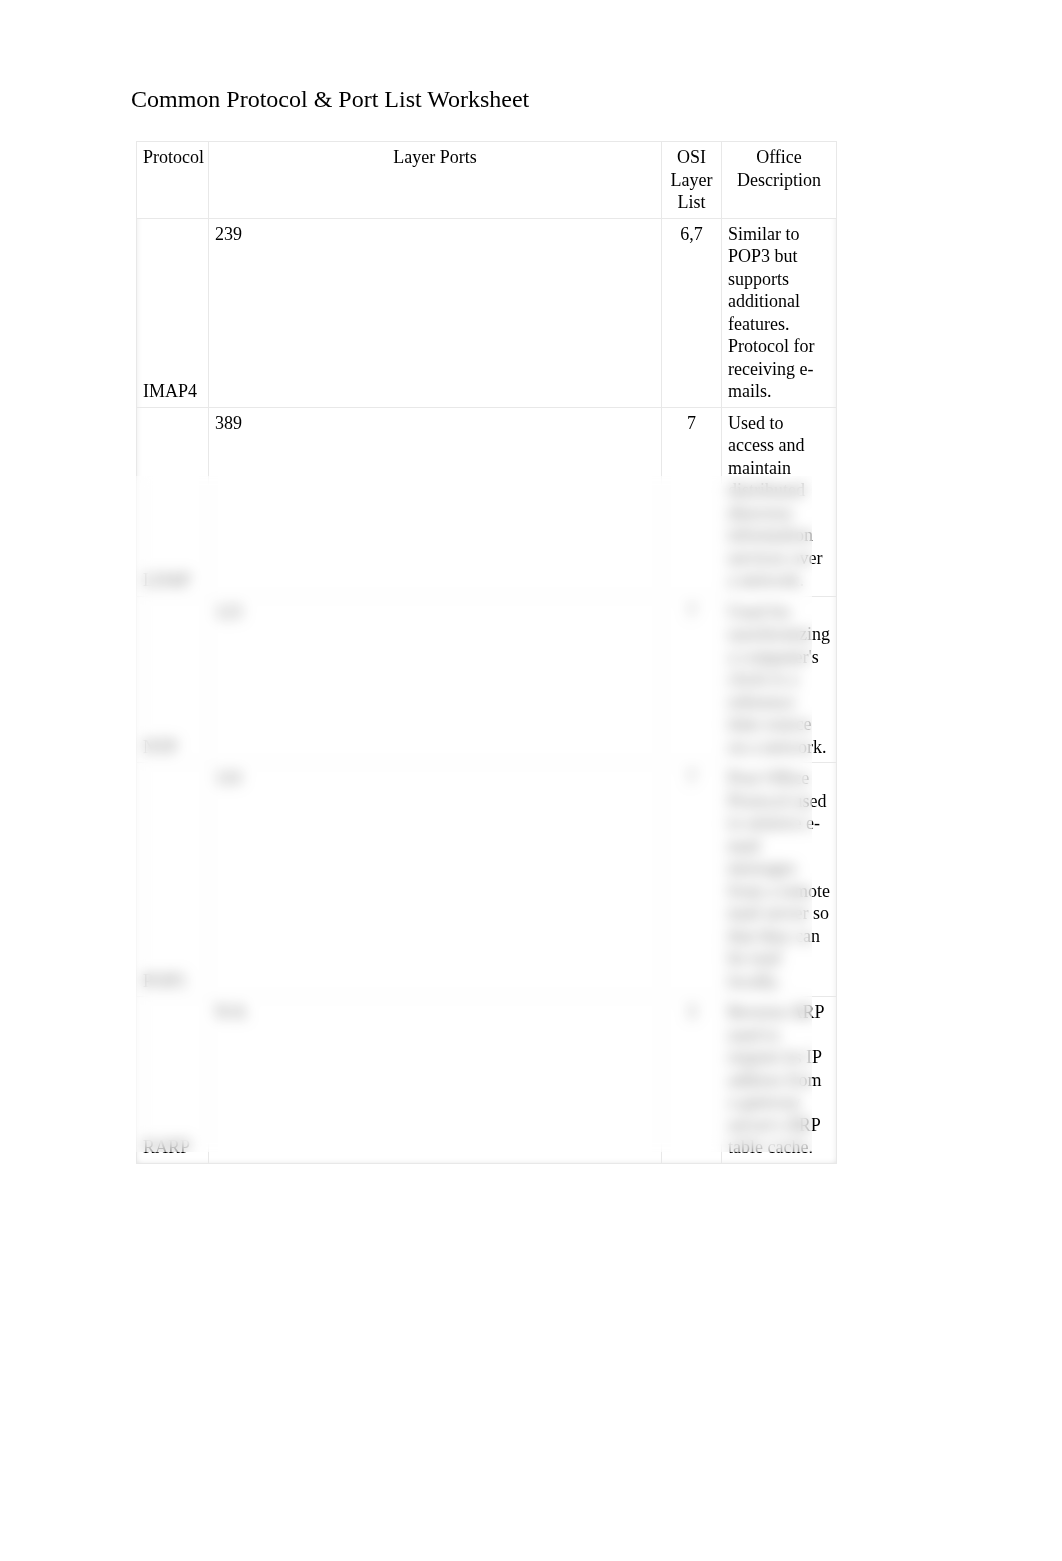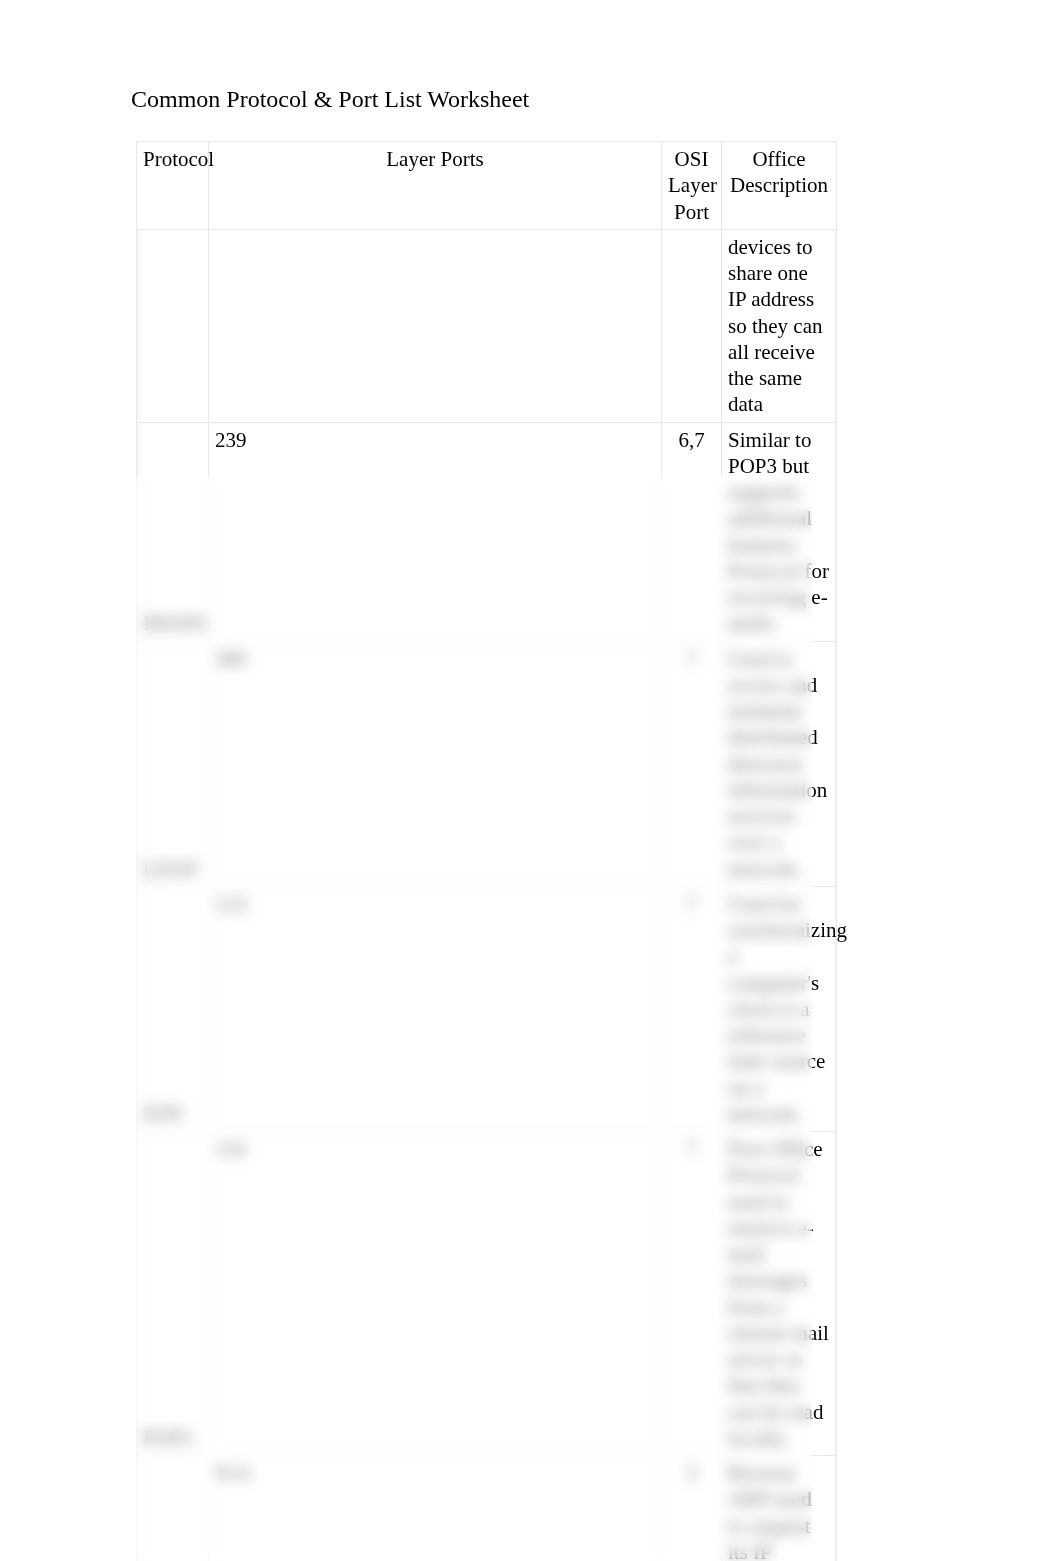--- a/index.html
+++ b/index.html
@@ -33,21 +33,21 @@
       background: #ffffff;
       border: 1px solid #e6e6e6;
     }
     col.col-protocol { width: 72px; }
     col.col-ports    { width: 453px; }
     col.col-osi      { width: 60px;  }
     col.col-desc     { width: 115px; }
 
     th, td {
       border: 1px solid #e8e8e8;
-      font-size: 21px;
+      font-size: 18px;
       line-height: 1.25;
       vertical-align: top;
       padding: 4px 6px 4px 6px;
       font-weight: normal;
     }
     th {
       text-align: center;
       vertical-align: top;
       background: #ffffff;
     }
@@ -93,33 +93,27 @@
       <col class="col-protocol">
       <col class="col-ports">
       <col class="col-osi">
       <col class="col-desc">
     </colgroup>
 
     <thead>
       <tr>
         <th>Protocol</th>
         <th>Layer Ports</th>
-        <th>OSI Layer Port</th>
+        <th>OSI Layer List</th>
         <th>Office Description</th>
       </tr>
     </thead>
 
     <tbody>
 
-      <tr>
-        <td class="col-protocol"></td>
-        <td class="col-ports"></td>
-        <td class="col-osi"></td>
-        <td class="col-desc">devices to share one IP address so they can all receive the same data</td>
-      </tr>
 
       <tr>
         <td class="col-protocol">IMAP4</td>
         <td class="col-ports">239</td>
         <td class="col-osi">6,7</td>
         <td class="col-desc">Similar to POP3 but supports additional features. Protocol for receiving e-mails.</td>
       </tr>
 
       <tr class="row-tall">
         <td class="col-protocol">LDAP</td>

